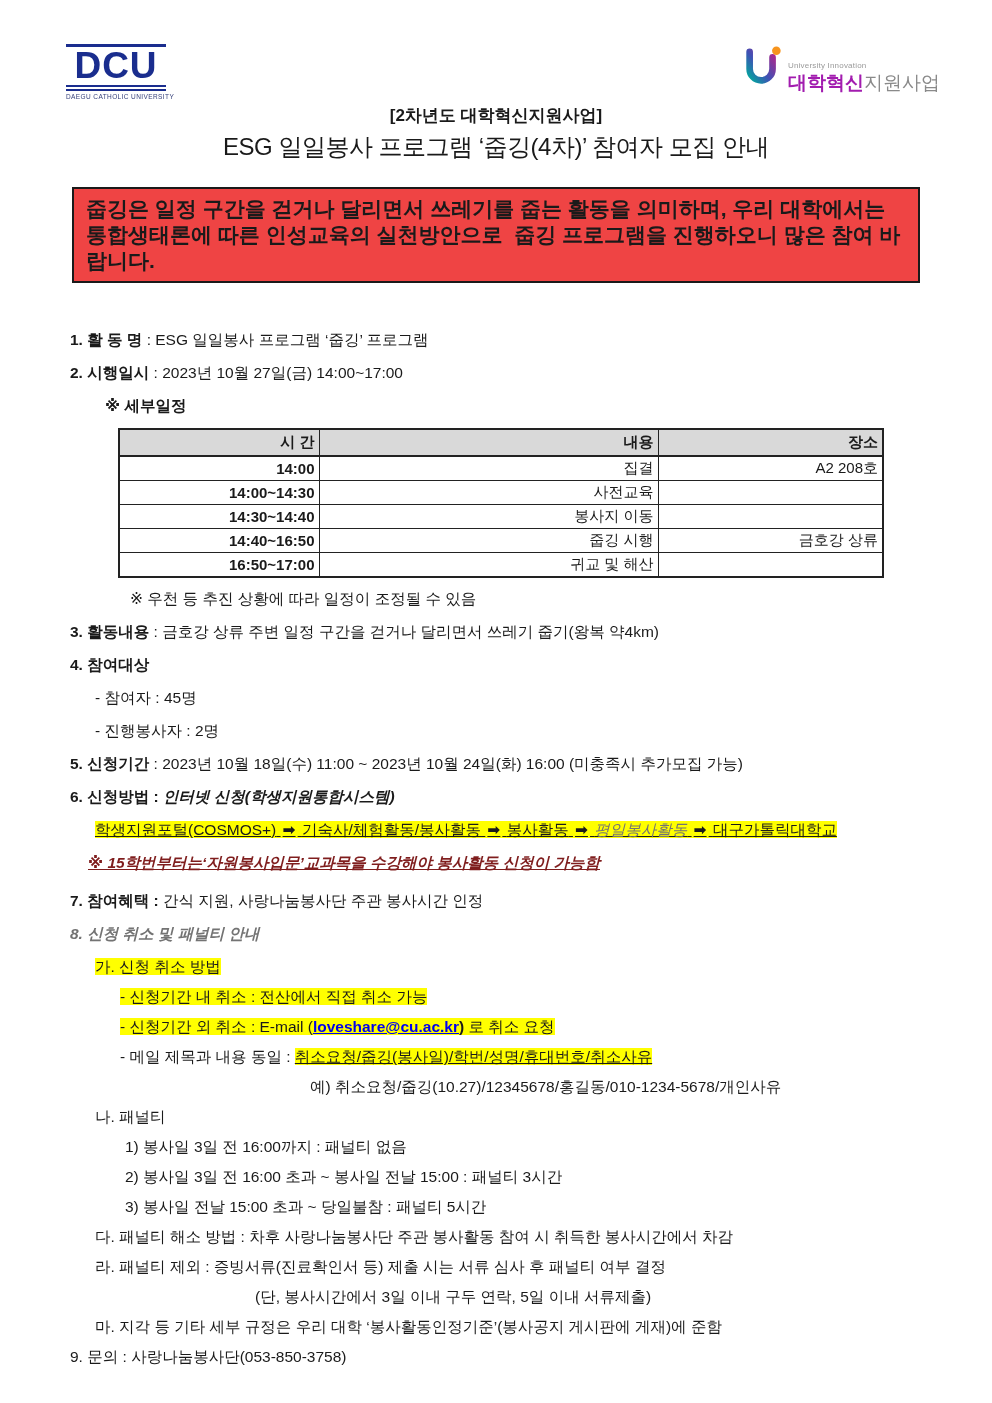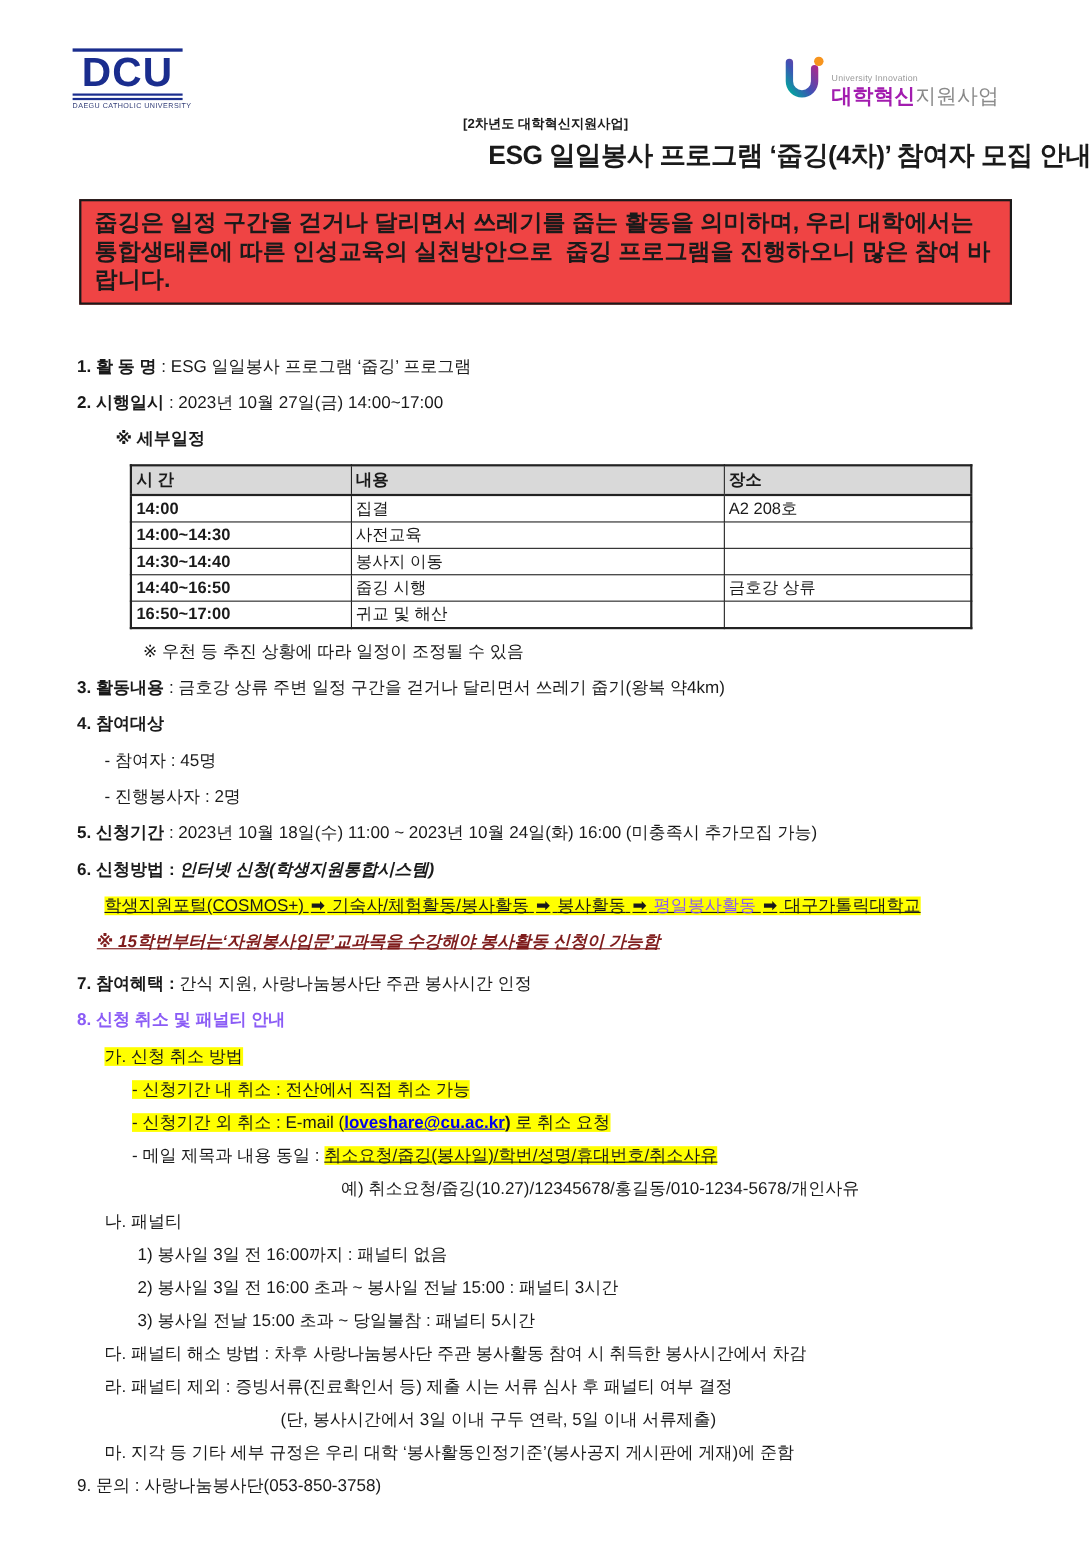--- a/index.html
+++ b/index.html
@@ -2,63 +2,63 @@
 <html><head>
 <meta charset="utf-8">
 <style>
   html,body{margin:0;padding:0;}
   body{
     width:992px;height:1403px;background:#ffffff;overflow:hidden;
     font-family:"Liberation Sans","DejaVu Sans",sans-serif;color:#1a1a1a;
   }
   .page{position:relative;width:992px;height:1403px;}
   
-  .hdr{display:flex;justify-content:space-between;align-items:flex-end;padding:44px 84px 0 66px;}
+  .hdr{display:flex;justify-content:space-between;align-items:flex-start;padding:44px 52px 0 66px;}
   .dcu{width:100px;text-align:center;}
   .dcu-acronym{
     font-weight:bold;font-size:37px;line-height:37px;color:#1a2d8e;letter-spacing:1px;
     border-top:3px solid #1a2d8e;border-bottom:6px double #1a2d8e;padding:0 2px 1px 2px;
   }
   .dcu-sub{font-size:6.5px;color:#35407a;letter-spacing:.4px;margin-top:2px;white-space:nowrap;}
   .innov{display:flex;align-items:flex-end;gap:4px;}
   .innov-text{line-height:1;padding-bottom:2px;}
   .innov-small{font-size:8px;color:#9a9a9a;margin-bottom:3px;letter-spacing:.2px;}
   .innov-red{color:#a21caf;font-weight:bold;font-size:19px;}
   .innov-gray{color:#8a8a8a;font-size:19px;margin-top:20px;}
   
-  .title-sub{text-align:center;font-weight:bold;font-size:12px;margin-top:4px;}
-  .title-main{text-align:right;font-weight:bold;font-size:24px;margin-top:4px;letter-spacing:-0.5px;}
+  .title-sub{text-align:center;font-weight:bold;font-size:17px;margin-top:4px;}
+  .title-main{text-align:center;font-weight:normal;font-size:24px;margin-top:4px;letter-spacing:-0.5px;}
   
   .intro{
     margin:24px 72px 0 72px;background:#ef4444;border:2px solid #1a1a1a;
     padding:7px 12px;font-weight:bold;font-size:21px;line-height:26px;white-space:pre-wrap;
   }
   
   .content{padding:46px 10px 0 70px;font-size:15.5px;}
   .line{line-height:22px;margin-bottom:11px;white-space:nowrap;}
   .line.tight{margin-bottom:8px;}
   .b{font-weight:bold;}
   .bi{font-weight:bold;font-style:italic;}
-  .red{color:#8b5cf6;}
+  .red{color:#737373;font-style:italic;}
   .blue{color:#7f1d1d;}
   .hl{background:#ffff00;}
   .u{text-decoration:underline;}
   .link{color:#0000ee;font-weight:bold;text-decoration:underline;cursor:pointer;}
   .ind1{margin-left:35px;}   
   .ind2{margin-left:60px;}   
   .ind3{margin-left:25px;}   
   .ind3b{margin-left:18px;}  
   .ind4{margin-left:50px;}   
   .ind5{margin-left:240px;}  
   .ind6{margin-left:55px;}   
   .ind7{margin-left:185px;}  
   .gap-top{margin-top:16px;}
   
   .sched{border-collapse:collapse;margin:1px 0 10px 48px;width:764px;table-layout:fixed;border:2px solid #222;}
-  .sched th,.sched td{border:1px solid #222;font-size:15px;text-align:left;height:23px;padding:0 4px;overflow:hidden;}
+  .sched th,.sched td{border:1px solid #222;font-size:15px;text-align:right;height:23px;padding:0 4px;overflow:hidden;}
   .sched th{background:#d9d9d9;font-weight:bold;border-bottom:2px solid #222;height:25px;}
   .sched td.time{font-weight:bold;}
   .arrow{font-weight:bold;padding:0 2px;}
 </style>
 </head>
 <body>
 
 <div class="page">
 
   <div class="hdr">

